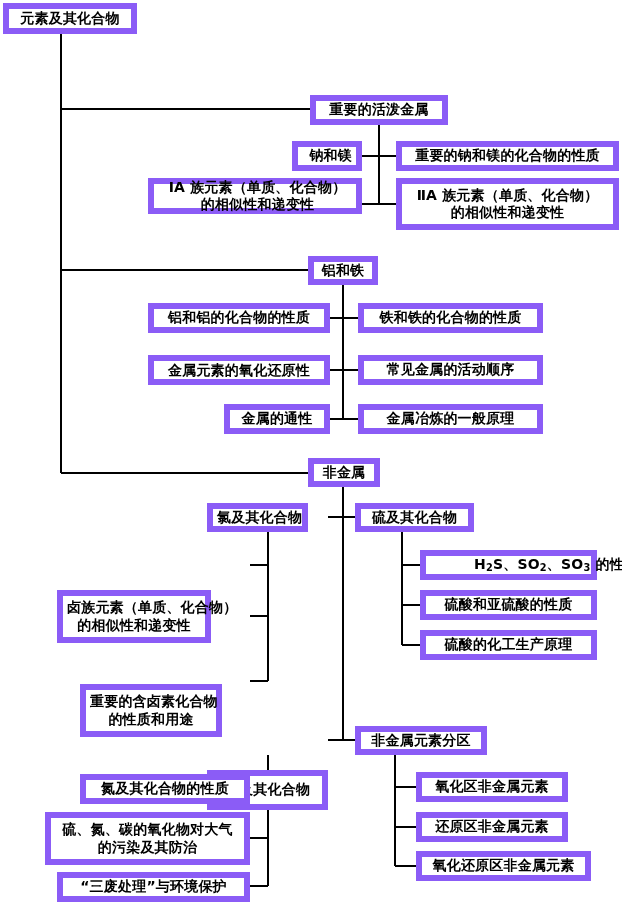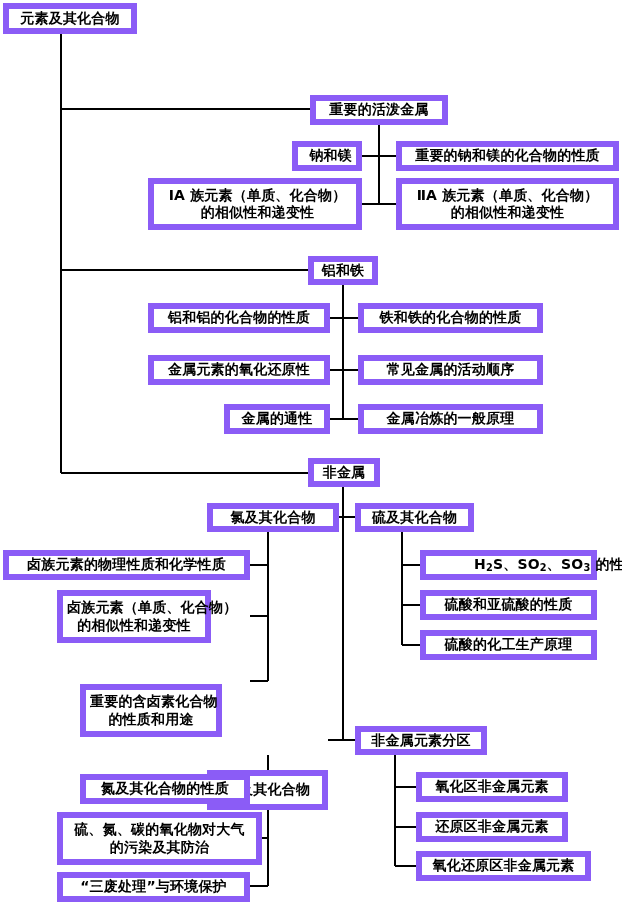--- a/index.html
+++ b/index.html
@@ -118,73 +118,70 @@
   </div>
 
   <div class="node" style="left:292px; top:141px; width:70px; height:30px;text-align:right;">
     <span class="nowrap">钠和镁</span>
   </div>
 
   <div class="node" style="left:396px; top:141px; width:223px; height:30px;">
     <span class="nowrap">重要的钠和镁的化合物的性质</span>
   </div>
 
-  <div class="node" style="left:148px; top:178px; width:214px; height:52px;padding-left:9px;">
+  <div class="node" style="left:148px; top:178px; width:214px; height:36px;padding-left:9px;">
     <span>
       <span class="nowrap">ⅠA 族元素（单质、化合物）</span>
       <span class="line2 nowrap">的相似性和递变性</span>
     </span>
   </div>
 
   <div class="node" style="left:396px; top:178px; width:223px; height:52px;">
     <span>
       <span class="nowrap">ⅡA 族元素（单质、化合物）</span>
       <span class="line2 nowrap">的相似性和递变性</span>
     </span>
   </div>
 
   <div class="node" style="left:308px; top:256px; width:70px; height:29px;">
     <span class="nowrap">铝和铁</span>
   </div>
 
   <div class="node" style="left:148px; top:303px; width:182px; height:30px;">
     <span class="nowrap">铝和铝的化合物的性质</span>
   </div>
-  <div class="node" style="left:148px; top:355px; width:182px; height:30px;">
+  <div class="node" style="left:148px; top:355px; width:182px; height:30px;align-items:flex-end;">
     <span class="nowrap">金属元素的氧化还原性</span>
   </div>
   <div class="node" style="left:224px; top:404px; width:106px; height:30px;">
     <span class="nowrap">金属的通性</span>
   </div>
 
   <div class="node" style="left:358px; top:303px; width:185px; height:30px;">
     <span class="nowrap">铁和铁的化合物的性质</span>
   </div>
   <div class="node" style="left:358px; top:355px; width:185px; height:30px;">
     <span class="nowrap">常见金属的活动顺序</span>
   </div>
   <div class="node" style="left:358px; top:404px; width:185px; height:30px;align-items:center;">
     <span class="nowrap">金属冶炼的一般原理</span>
   </div>
 
   <div class="node" style="left:308px; top:458px; width:72px; height:29px;align-items:flex-end;">
     <span class="nowrap">非金属</span>
   </div>
 
-  <div class="node" style="left:207px; top:503px; width:132px; height:29px;">
+  <div class="node" style="left:207px; top:503px; width:101px; height:29px;">
     <span class="nowrap">氯及其化合物</span>
   </div>
 
   <div class="node" style="left:355px; top:503px; width:119px; height:29px;">
     <span class="nowrap">硫及其化合物</span>
   </div>
 
-  <div class="node" style="left:3px; top:550px; width:247px; height:30px;">
-    <span class="nowrap">卤族元素的物理性质和化学性质</span>
-  </div>
   <div class="node" style="left:57px; top:590px; width:154px; height:53px;">
     <span>
       <span class="nowrap">卤族元素（单质、化合物）</span>
       <span class="line2 nowrap">的相似性和递变性</span>
     </span>
   </div>
   <div class="node" style="left:80px; top:684px; width:142px; height:53px;">
     <span>
       <span class="nowrap">重要的含卤素化合物</span>
       <span class="line2 nowrap">的性质和用途</span>
@@ -201,21 +198,21 @@
     <span class="nowrap">硫酸的化工生产原理</span>
   </div>
 
   <div class="node" style="left:207px; top:726px; width:121px; height:40px;margin-top:44px;">
     <span class="nowrap">氮及其化合物</span>
   </div>
 
   <div class="node" style="left:80px; top:774px; width:170px; height:30px;">
     <span class="nowrap">氮及其化合物的性质</span>
   </div>
-  <div class="node" style="left:45px; top:812px; width:205px; height:53px;margin-left:12px;">
+  <div class="node" style="left:45px; top:812px; width:205px; height:53px;">
     <span>
       <span class="nowrap">硫、氮、碳的氧化物对大气</span>
       <span class="line2 nowrap">的污染及其防治</span>
     </span>
   </div>
   <div class="node" style="left:57px; top:872px; width:193px; height:30px;">
     <span class="nowrap">“三废处理”与环境保护</span>
   </div>
 
   <div class="node" style="left:355px; top:726px; width:132px; height:29px;">

